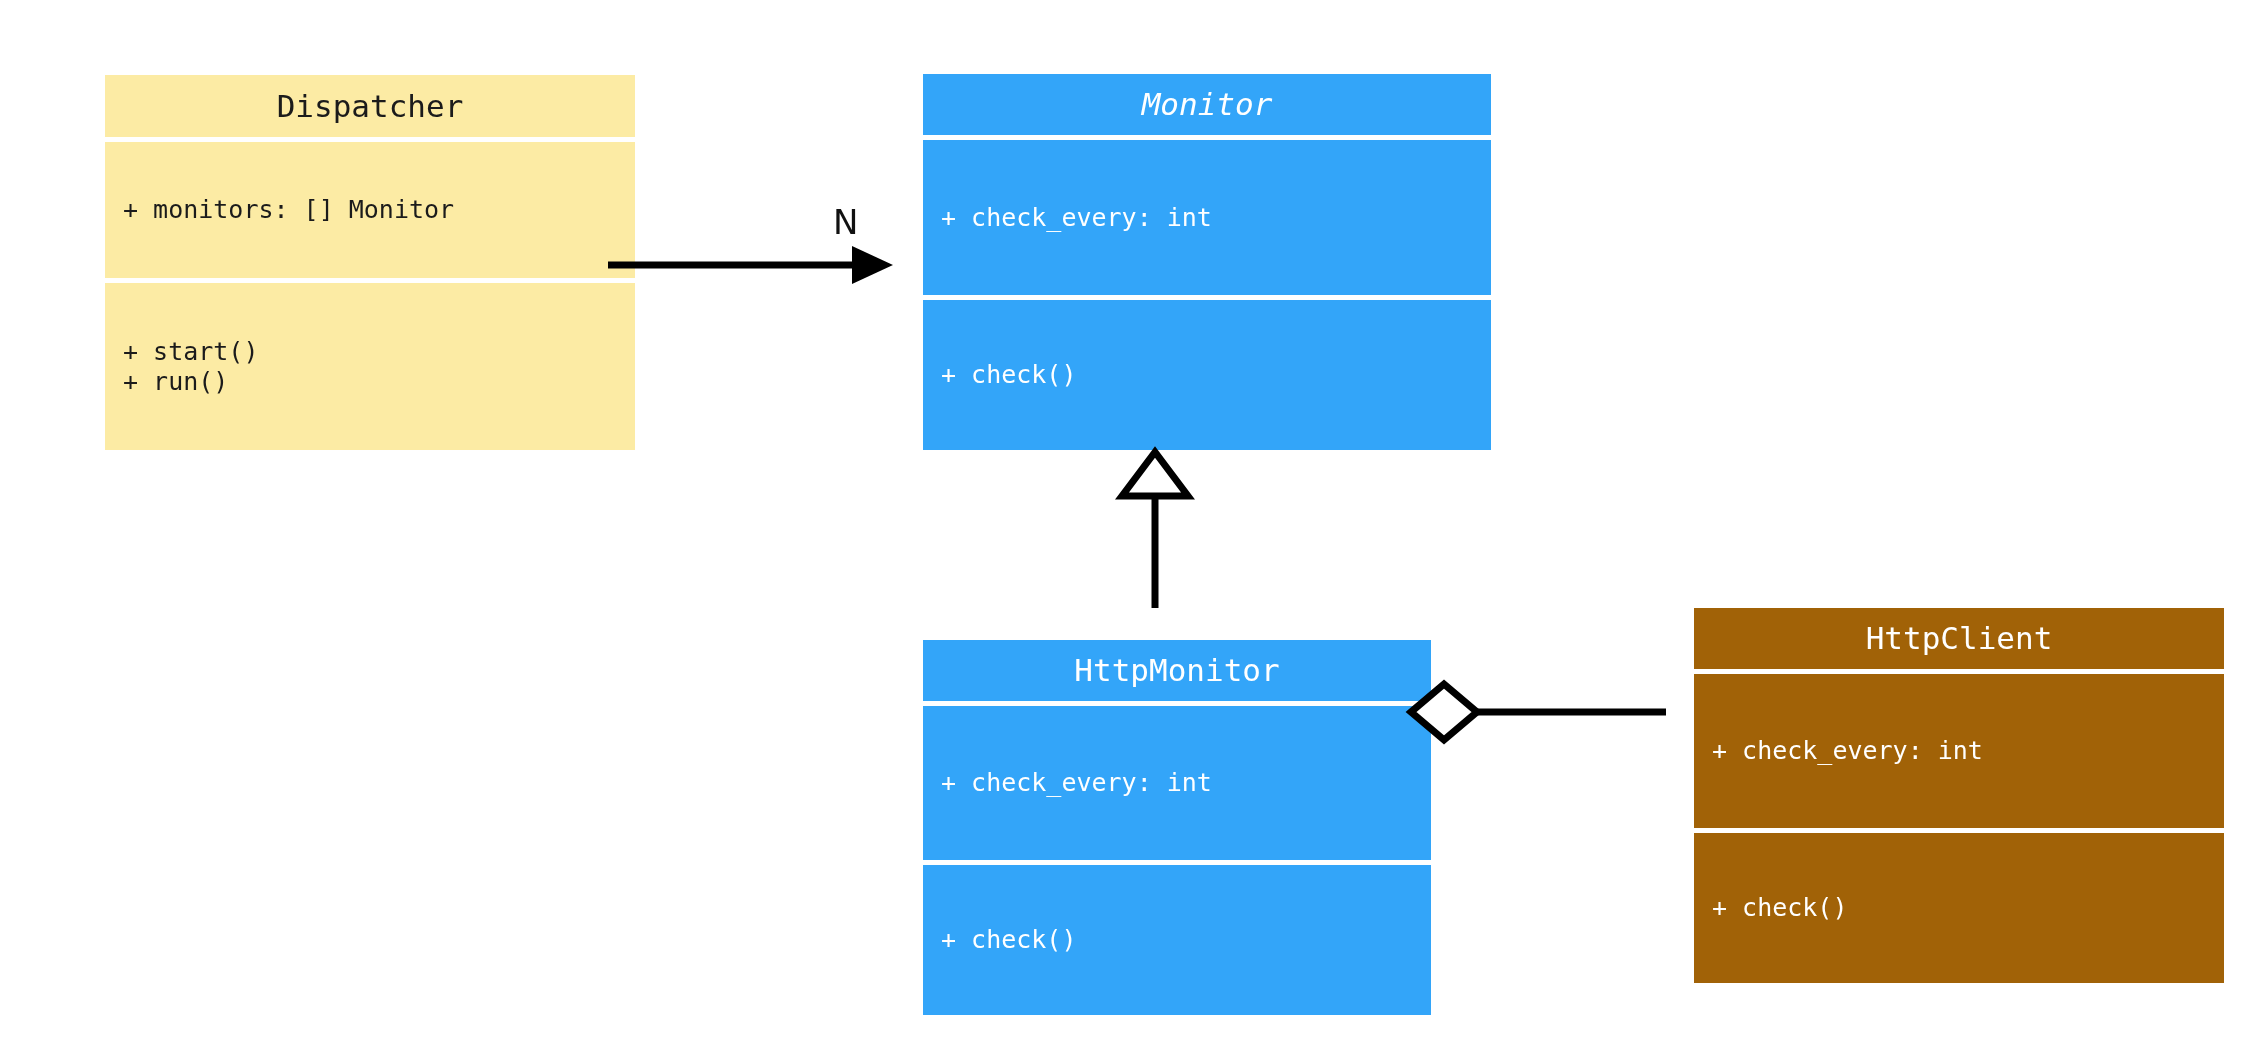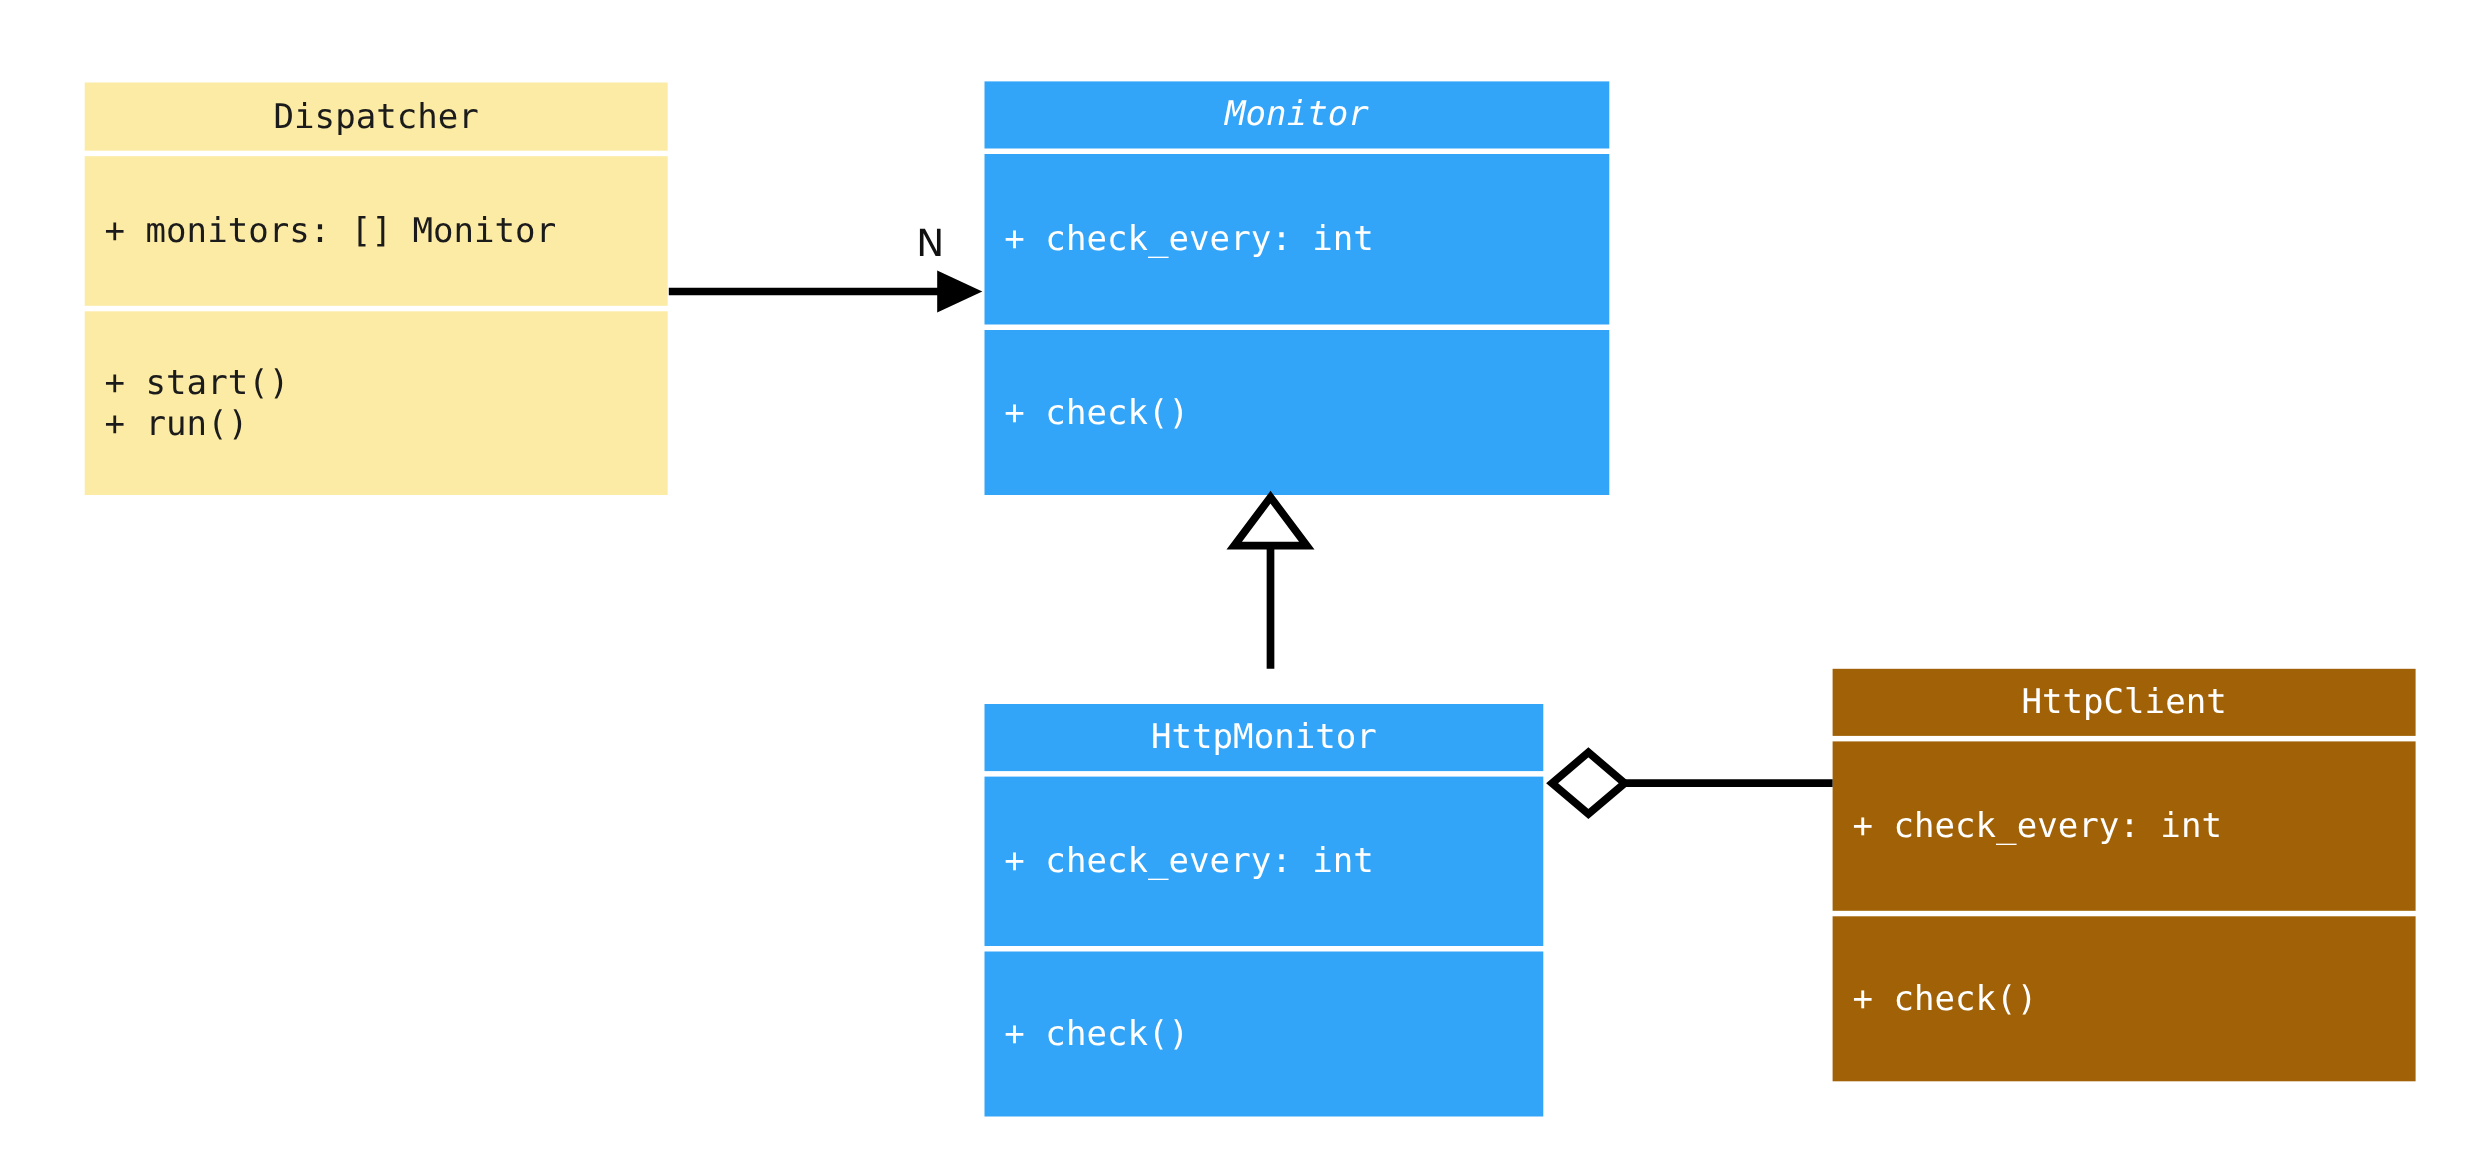--- a/index.html
+++ b/index.html
@@ -18,20 +18,21 @@
     overflow: hidden;
   }
 
   
   .uml-class {
     position: absolute;
     box-sizing: border-box;
     display: flex;
     flex-direction: column;
     gap: 5px;
+    margin-left: 28px;
   }
   .uml-band {
     box-sizing: border-box;
     width: 100%;
     overflow: hidden;
   }
   .uml-title-band {
     display: flex;
     align-items: center;
     justify-content: center;
@@ -48,21 +49,21 @@
   }
   .uml-members {
     display: flex;
     flex-direction: column;
     justify-content: center;
     padding-left: 18px;
     padding-right: 10px;
   }
   .uml-member {
     font-family: "DejaVu Sans Mono", monospace;
-    font-size: 31px;
+    font-size: 25px;
     line-height: 1.18;
     white-space: pre;
   }
 
   
   .theme-yellow .uml-band { background: #fceba4; }
   .theme-yellow .uml-title,
   .theme-yellow .uml-member { color: #1b1b1b; }
 
   .theme-blue .uml-band { background: #33a5f9; }

